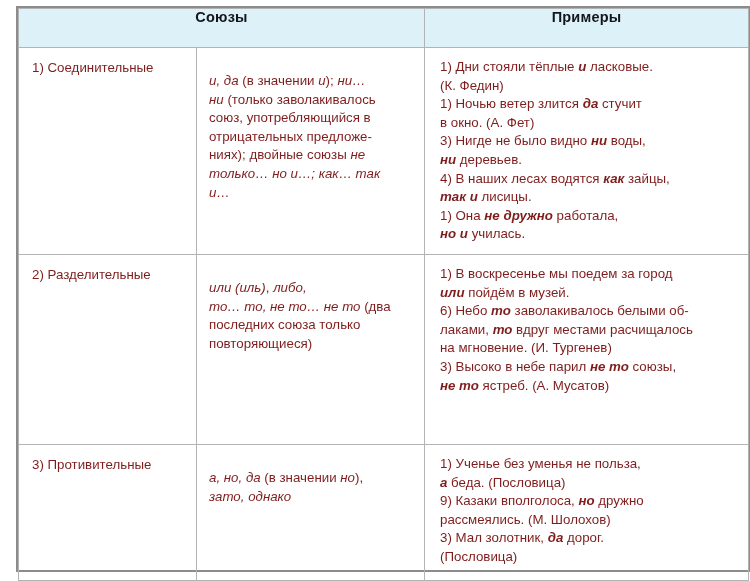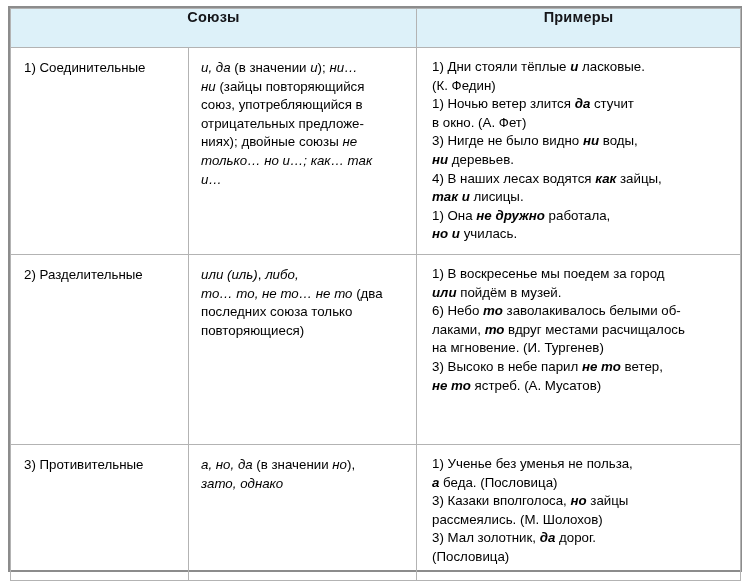--- a/index.html
+++ b/index.html
@@ -8,21 +8,21 @@
     background: #ffffff;
   }
   body {
     width: 750px;
     height: 581px;
     font-family: "Liberation Sans", sans-serif;
     overflow: hidden;
   }
   .table-wrap {
     position: absolute;
-    left: 8px;
+    left: 16px;
     top: 6px;
     width: 734px;
     height: 566px;
     box-sizing: border-box;
     border: 2px solid #8c8c8c;
     background: #ffffff;
   }
   table.grammar {
     width: 100%;
     height: 100%;
@@ -49,31 +49,31 @@
   thead th.hdr-left { border-right: 1px solid #b3b3b3; }
 
   col.c1 { width: 178px; }
   col.c2 { width: 228px; }
   col.c3 { width: 324px; }
 
   .cell {
     padding: 10px 9px 10px 11px;
     font-size: 13.3px;
     line-height: 18.6px;
-    color: #000000;
+    color: #7f1d1d;
   }
   .cell.cat {
     padding-left: 13px;
     padding-top: 11px;
     white-space: nowrap;
   }
   .cell.conj {
     font-style: italic;
     padding-left: 12px;
-    padding-top: 11px;
+    padding-top: 24px;
   }
   .cell.conj .rm { font-style: normal; }
   .cell.ex {
     padding-left: 15px;
   }
   .cell.ex b { font-weight: bold; font-style: italic; }
   .line { display: block; }
   tr.r1 { height: 200px; }
   tr.r2 { height: 190px; }
   tr.r3 { height: 136px; margin-top: 30px; }
@@ -95,21 +95,21 @@
       </tr>
     </thead>
     <tbody>
       <tr class="r1">
         <td>
           <div class="cell cat">1) Соединительные</div>
         </td>
         <td>
           <div class="cell conj">
               <span class="line"><span>и, да </span><span class="rm">(в значении </span><span>и</span><span class="rm">); </span><span>ни…</span></span>
-              <span class="line"><span>ни </span><span class="rm">(зайцы повторяющийся</span></span>
+              <span class="line"><span>ни </span><span class="rm">(только заволакивалось</span></span>
               <span class="line"><span class="rm">союз, употребляющийся в</span></span>
               <span class="line"><span class="rm">отрицательных предложе-</span></span>
               <span class="line"><span class="rm">ниях); двойные союзы </span><span>не</span></span>
               <span class="line"><span>только… но и…; как… так</span></span>
               <span class="line"><span>и…</span></span>
             </div>
         </td>
         <td>
           <div class="cell ex">
               <span class="line"><span>1) Дни стояли тёплые </span><b>и</b><span> ласковые.</span></span>
@@ -137,40 +137,40 @@
               <span class="line"><span class="rm">повторяющиеся)</span></span>
             </div>
         </td>
         <td>
           <div class="cell ex">
               <span class="line"><span>1) В воскресенье мы поедем за город</span></span>
               <span class="line"><b>или</b><span> пойдём в музей.</span></span>
               <span class="line"><span>6) Небо </span><b>то</b><span> заволакивалось белыми об-</span></span>
               <span class="line"><span>лаками, </span><b>то</b><span> вдруг местами расчищалось</span></span>
               <span class="line"><span>на мгновение. (И. Тургенев)</span></span>
-              <span class="line"><span>3) Высоко в небе парил </span><b>не то</b><span> ветер,</span></span>
+              <span class="line"><span>3) Высоко в небе парил </span><b>не то</b><span> союзы,</span></span>
               <span class="line"><b>не то</b><span> ястреб. (А. Мусатов)</span></span>
             </div>
         </td>
       </tr>
       <tr class="r3">
         <td>
           <div class="cell cat">3) Противительные</div>
         </td>
         <td>
           <div class="cell conj">
               <span class="line"><span>а, но, да </span><span class="rm">(в значении </span><span>но</span><span class="rm">),</span></span>
               <span class="line"><span>зато, однако</span></span>
             </div>
         </td>
         <td>
           <div class="cell ex">
               <span class="line"><span>1) Ученье без уменья не польза,</span></span>
               <span class="line"><b>а</b><span> беда. (Пословица)</span></span>
-              <span class="line"><span>3) Казаки вполголоса, </span><b>но</b><span> зайцы</span></span>
+              <span class="line"><span>9) Казаки вполголоса, </span><b>но</b><span> дружно</span></span>
               <span class="line"><span>рассмеялись. (М. Шолохов)</span></span>
               <span class="line"><span>3) Мал золотник, </span><b>да</b><span> дорог.</span></span>
               <span class="line"><span>(Пословица)</span></span>
             </div>
         </td>
       </tr>
     </tbody>
   </table>
 </div>
 

